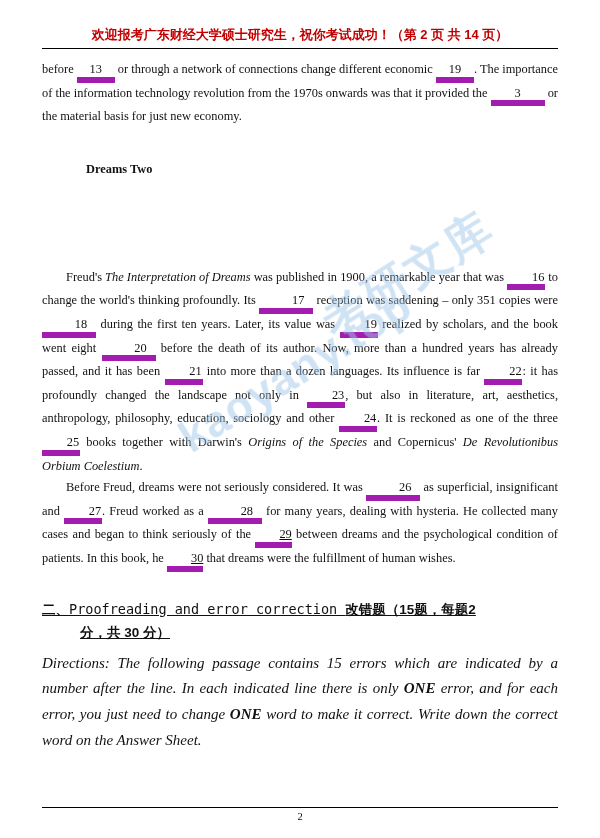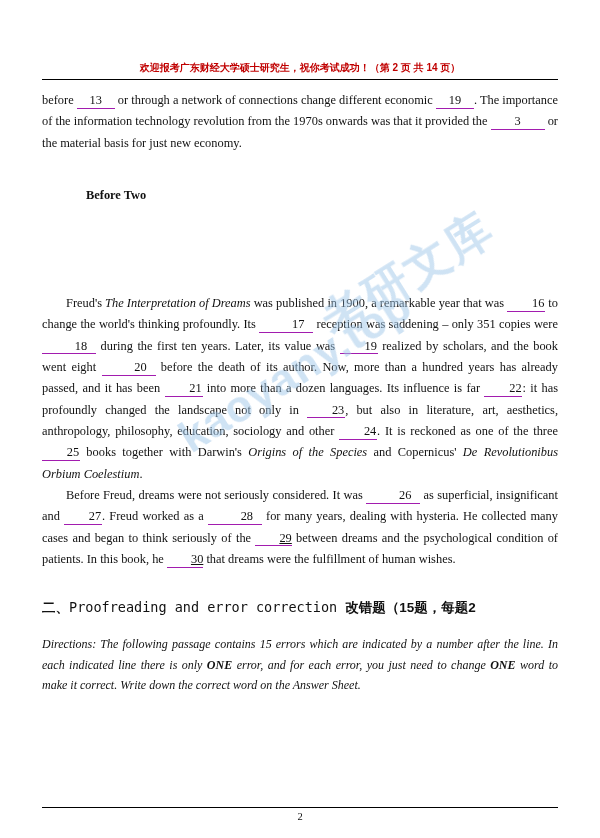--- a/index.html
+++ b/index.html
@@ -21,26 +21,25 @@
     height: 838px;
     box-sizing: border-box;
     padding: 26px 42px 10px 42px;
     background: #fff;
     overflow: hidden;
   }
   .header-bar {
     text-align: center;
     font-family: "Liberation Sans", sans-serif;
     font-weight: bold;
-    font-size: 10px;
+    font-size: 13px;
     color: #c00000;
     letter-spacing: 0px;
     margin-bottom: 4px;
     white-space: nowrap;
-    margin-top: 35px;
   }
   .rule {
     border: none;
     border-top: 1px solid #000;
     margin: 2px 0 10px 0;
   }
   .body-text {
     font-size: 12.4px;
     line-height: 1.72;
     text-align: justify;
@@ -48,21 +47,21 @@
   }
   .body-text p {
     margin: 0 0 0 0;
   }
   .indent {
     text-indent: 24px;
   }
   .blank {
     display: inline-block;
     min-width: 38px;
-    border-bottom: 1px solid #a21caf;
+    border-bottom: 6px solid #a21caf;
     text-align: center;
     line-height: 1.1;
     vertical-align: baseline;
   }
   .blank.wide {
     min-width: 54px;
   }
   .blank.narrow {
     min-width: 30px;
     text-decoration: underline;
@@ -73,35 +72,36 @@
   .passage-title {
     font-weight: bold;
     font-size: 12.4px;
     margin-left: 44px;
   }
   .section-heading {
     font-family: "DejaVu Sans Mono", monospace;
     font-size: 13.5px;
     line-height: 1.7;
     margin-top: 26px;
+    text-decoration: underline;
   }
   .section-heading .cn {
     font-family: "Liberation Sans", sans-serif;
     font-weight: bold;
   }
   .section-heading .ln2 {
     display: block;
     margin-left: 38px;
   }
   .directions {
     font-style: italic;
-    font-size: 12px;
+    font-size: 15px;
     line-height: 1.72;
     text-align: justify;
-    margin-top: 14px;
+    margin-top: 6px;
   }
   .directions .bold-one {
     font-style: italic;
     font-weight: bold;
   }
   .footer {
     position: absolute;
     left: 0;
     right: 0;
     bottom: 16px;
@@ -162,36 +162,37 @@
   </div>
 
   <div class="body-text">
     <p>
       <span>before </span><span class="blank">13</span><span> or through a network of connections change different economic </span><span class="blank">19</span><span>. The importance of the information technology revolution from the 1970s onwards was that it provided the </span><span class="blank wide">3</span><span> or the material basis for just new economy.</span>
     </p>
   </div>
 
   <div class="spacer-md"></div>
 
-  <div class="passage-title">Before Two</div>
+  <div class="passage-title">Dreams Two</div>
 
   <div class="spacer-lg"></div>
   <div class="spacer-md"></div>
 
   <div class="body-text">
     <p class="indent">
       <span>Freud's </span><span class="it">The Interpretation of Dreams</span><span> was published in 1900, a remarkable year that was </span><span class="blank">16</span><span> to change the world's thinking profoundly. Its </span><span class="blank wide">17</span><span> reception was saddening – only 351 copies were </span><span class="blank wide">18</span><span> during the first ten years. Later, its value was </span><span class="blank">19</span><span> realized by scholars, and the book went eight </span><span class="blank wide">20</span><span> before the death of its author. Now, more than a hundred years has already passed, and it has been </span><span class="blank">21</span><span> into more than a dozen languages. Its influence is far </span><span class="blank">22</span><span>: it has profoundly changed the landscape not only in </span><span class="blank">23</span><span>, but also in literature, art, aesthetics, anthropology, philosophy, education, sociology and other </span><span class="blank">24</span><span>. It is reckoned as one of the three </span><span class="blank">25</span><span> books together with Darwin's </span><span class="it">Origins of the Species</span><span> and Copernicus' </span><span class="it">De Revolutionibus Orbium Coelestium</span><span>.</span>
     </p>
     <p class="indent">
       <span>Before Freud, dreams were not seriously considered. It was </span><span class="blank wide">26</span><span> as superficial, insignificant and </span><span class="blank">27</span><span>. Freud worked as a </span><span class="blank wide">28</span><span> for many years, dealing with hysteria. He collected many cases and began to think seriously of the </span><span class="blank narrow">29</span><span> between dreams and the psychological condition of patients. In this book, he </span><span class="blank narrow">30</span><span> that dreams were the fulfillment of human wishes.</span>
     </p>
   </div>
 
   <div class="section-heading">
     <span class="cn">二、</span><span>Proofreading and error correction </span><span class="cn">改错题（15题，每题2</span>
+    <span class="ln2 cn">分，共 30 分）</span>
   </div>
 
   <div class="directions">
     <span>Directions:</span><span> The following passage contains 15 errors which are indicated by a number after the line. In each indicated line there is only </span><span class="bold-one">ONE</span><span> error, and for each error, you just need to change </span><span class="bold-one">ONE</span><span> word to make it correct. Write down the correct word on the Answer Sheet.</span>
   </div>
 
   <div class="footer">
     <div class="footer-rule"></div>
     <span>2</span>
   </div>

